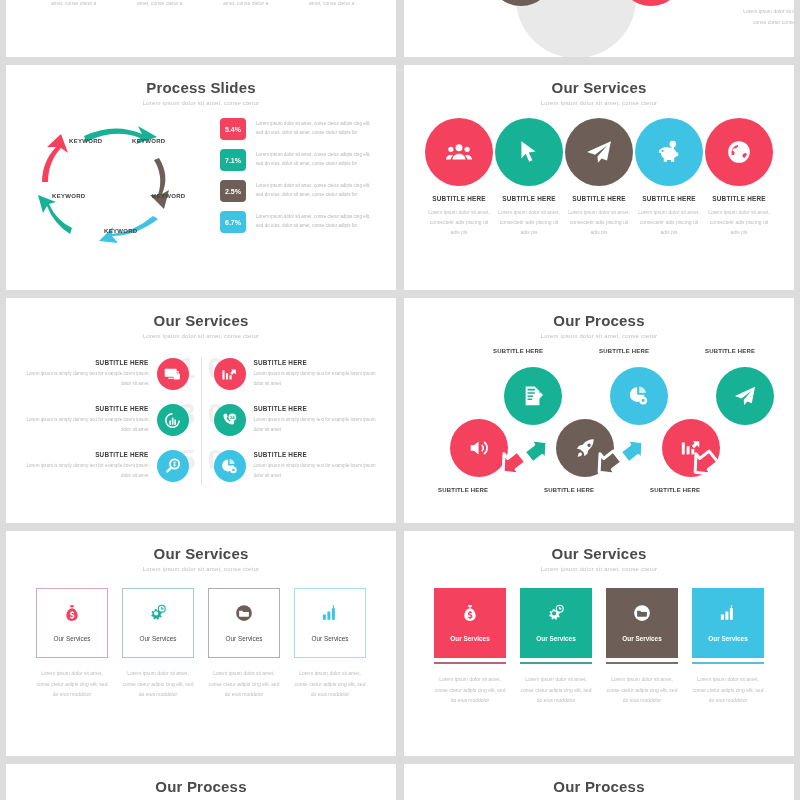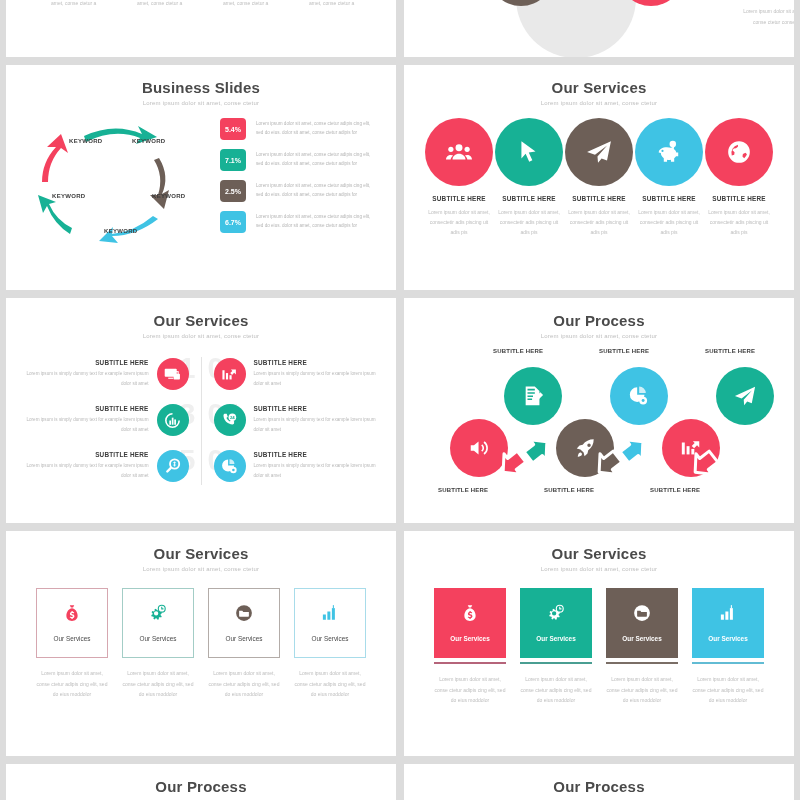--- a/index.html
+++ b/index.html
@@ -161,21 +161,21 @@
       </div>
 
       <div style="position:absolute;left:310px;top:6px;font-size:5px;color:#bdbdbd;text-align:center;line-height:2.2;width:120px">
         <div>Lorem ipsum dolor sit amet,</div>
         <div>conse ctetur conse</div>
       </div>
     </div>
   </div>
 
   <div class="panel">
-    <div class="slide-title">Business Slides</div>
+    <div class="slide-title">Process Slides</div>
     <div class="slide-sub">Lorem ipsum dolor sit amet, conse ctetur</div>
     <div class="bs-body">
 
       <div class="cycle">
         <svg width="200" height="150" viewBox="0 0 200 150">
           <path d="M70 22 Q100 8 128 20 L124 12 L143 23 L122 30 L126 24 Q100 14 72 28 Z" fill="#17b195"></path>
           <path d="M145 44 Q156 62 148 80 L155 76 L150 95 L136 81 L144 81 Q150 62 140 46 Z" fill="#6d5f57"></path>
           <path d="M144 105 Q122 122 98 122 L104 129 L85 127 L99 113 L98 120 Q120 118 139 102 Z" fill="#3fc3e4"></path>
           <path d="M56 120 Q40 110 33 92 L29 99 L24 81 L42 88 L35 90 Q42 106 58 114 Z" fill="#17b195"></path>
           <path d="M28 68 Q28 48 42 33 L33 33 L47 20 L54 39 L47 34 Q34 48 34 68 Z" fill="#f4415e"></path>

